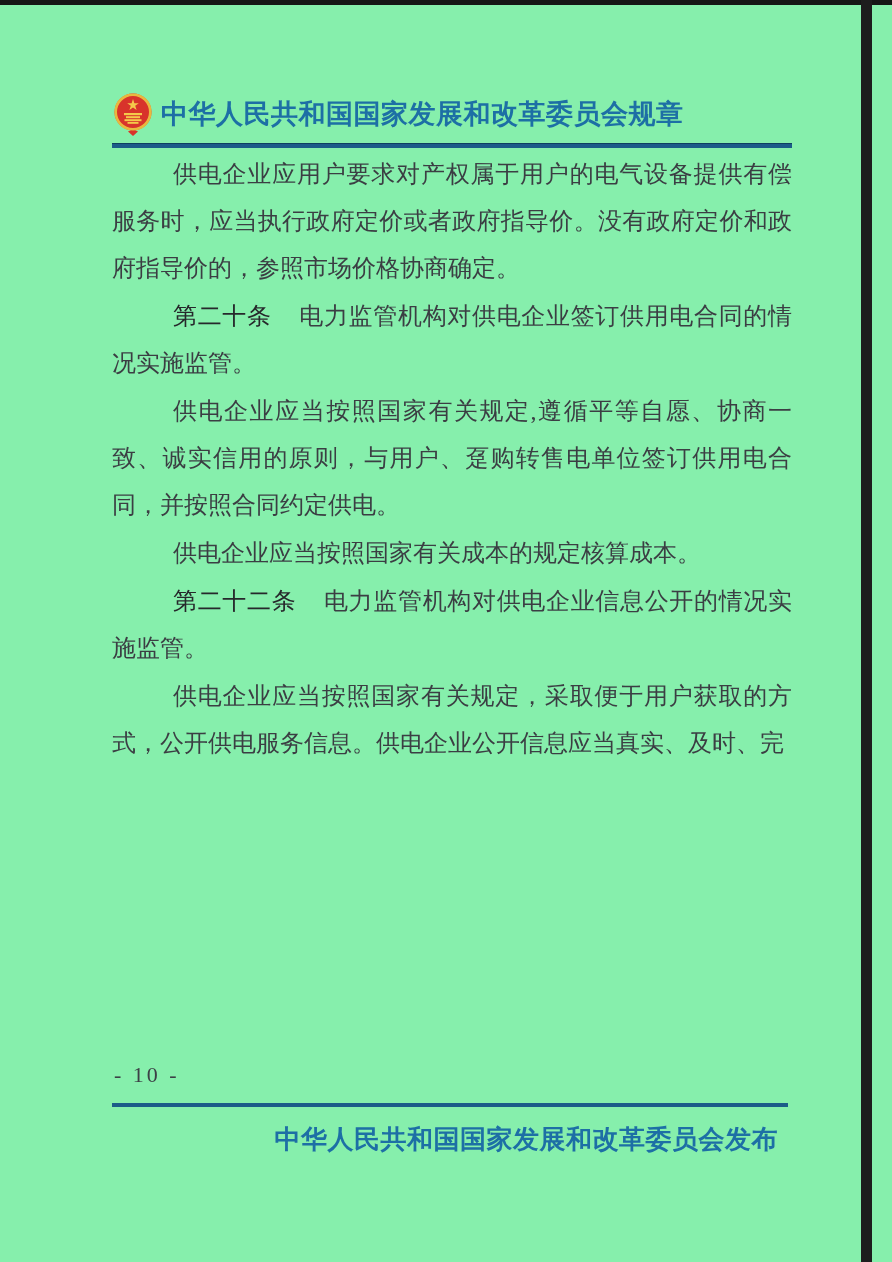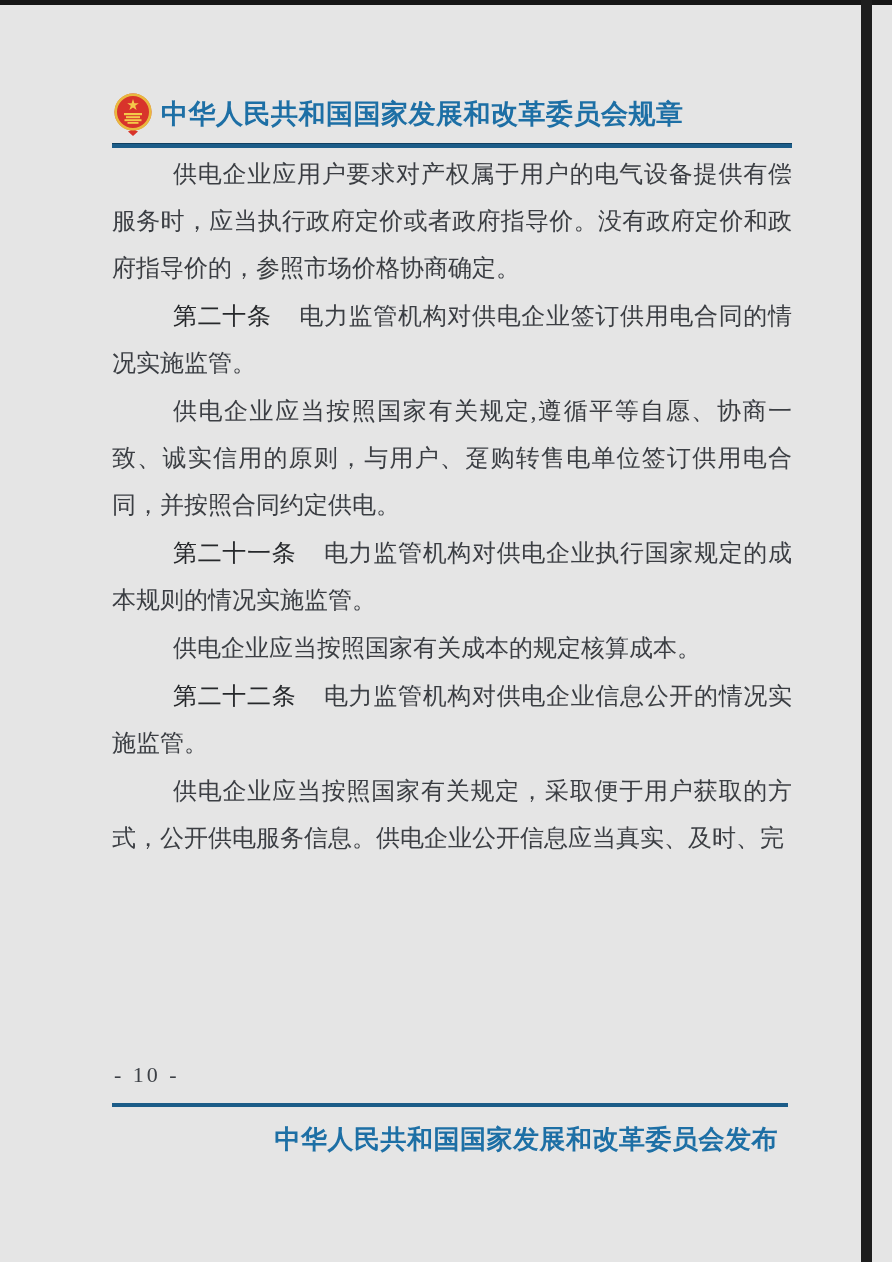--- a/index.html
+++ b/index.html
@@ -1,20 +1,20 @@
 <!DOCTYPE html>
 <html><head>
 <meta charset="utf-8">
 <style>
   * { margin:0; padding:0; box-sizing:border-box; }
   html,body { background:#ffffff; }
   .page {
     position:relative;
     width:892px; height:1262px;
-    background:#e5e5e5;
+    background:#86efac;
     overflow:hidden;
     font-family:"Liberation Serif","DejaVu Serif",serif;
   }
   
   .scan-edge-top {
     position:absolute; top:0; left:0; width:892px; height:5px;
     background:#161616;
   }
   .scan-edge-right {
     position:absolute; top:0; left:861px; width:11px; height:1262px;
@@ -107,21 +107,20 @@
         </svg>
         <span class="header-title">中华人民共和国国家发展和改革委员会规章</span>
       </div>
       <div class="header-rule"></div>
     </div>
 
     <div class="doc-body">
       <p class="para"><span class="p-head"></span><span>供电企业应用户要求对产权属于用户的电气设备提供有偿服务时，应当执行政府定价或者政府指导价。没有政府定价和政府指导价的，参照市场价格协商确定。</span></p>
       <p class="para"><span class="p-head">第二十条</span><span>电力监管机构对供电企业签订供用电合同的情况实施监管。</span></p>
       <p class="para"><span class="p-head"></span><span>供电企业应当按照国家有关规定,遵循平等自愿、协商一致、诚实信用的原则，与用户、趸购转售电单位签订供用电合同，并按照合同约定供电。</span></p>
-      <p class="para"><span class="p-head">第二十一条</span><span>电力监管机构对供电企业执行国家规定的成本规则的情况实施监管。</span></p>
       <p class="para"><span class="p-head"></span><span>供电企业应当按照国家有关成本的规定核算成本。</span></p>
       <p class="para"><span class="p-head">第二十二条</span><span>电力监管机构对供电企业信息公开的情况实施监管。</span></p>
       <p class="para"><span class="p-head"></span><span>供电企业应当按照国家有关规定，采取便于用户获取的方式，公开供电服务信息。供电企业公开信息应当真实、及时、完</span></p>
     </div>
 
     <div class="page-number">- 10 -</div>
     <div class="footer-rule"></div>
     <div class="footer-text">中华人民共和国国家发展和改革委员会发布</div>
 
   </div>

